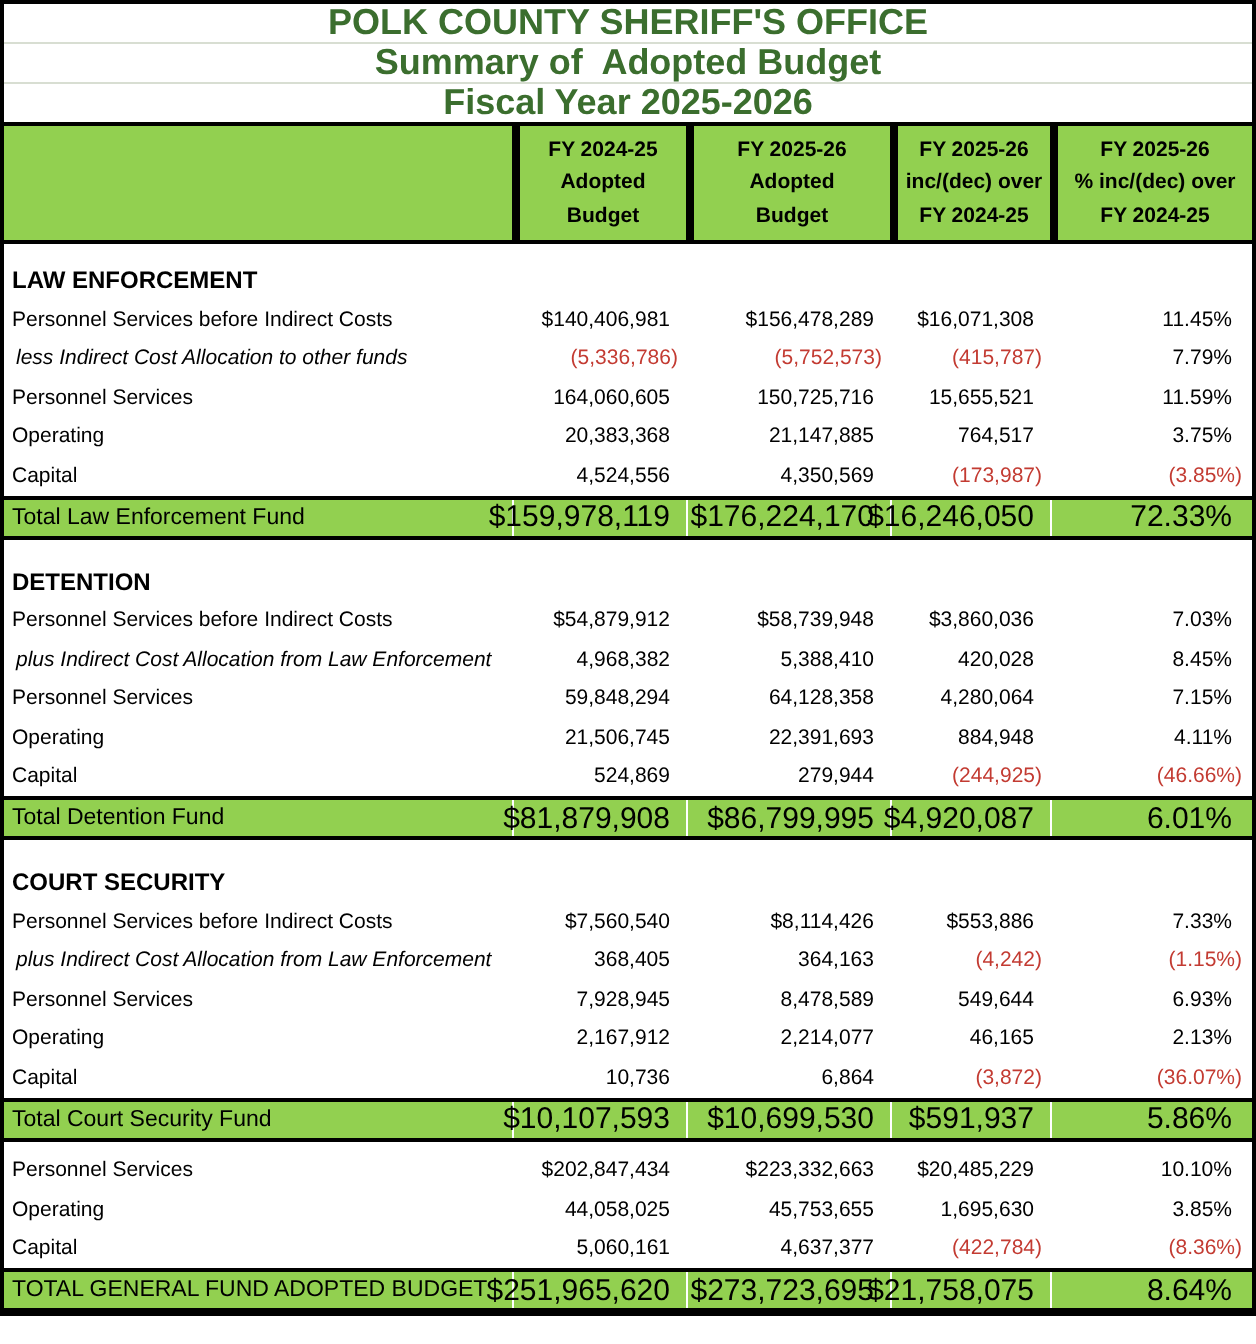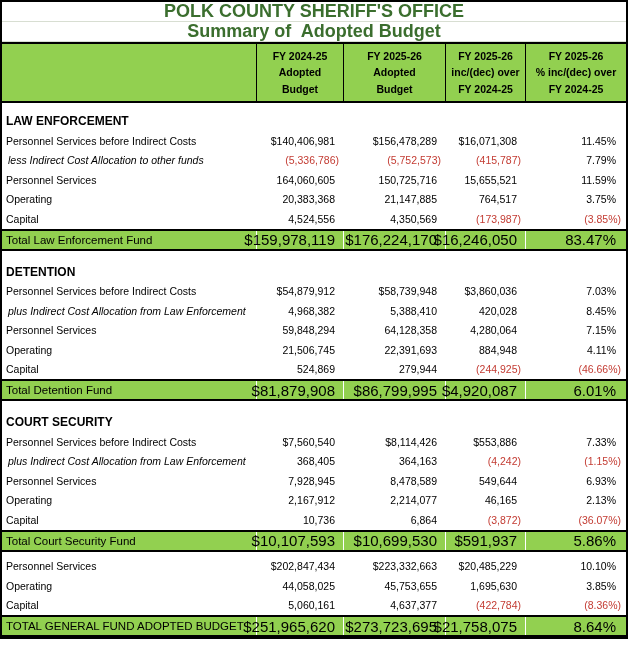--- a/index.html
+++ b/index.html
@@ -34,21 +34,21 @@
     border-top:2px solid #000;
     border-bottom:2px solid #000;
     height:57px;
   }
   .ch-cell {
     box-sizing:border-box;
     display:flex; align-items:center; justify-content:center;
     text-align:center;
     font-weight:bold; font-size:10.5px; line-height:1.55;
     white-space:pre-line;
-    border-left:1px solid #000000;
+    border-left:4px solid #000000;
   }
   .ch-cell:first-child { border-left:none; }
 
   
   .gap { height:12px; }
   .gap.gap-first { height:9px; }
   .gap.gap-small { height:5px; }
 
   .section-header {
     font-weight:bold; font-size:12px;
@@ -84,20 +84,21 @@
   .total-row .cell.num.last { padding-right:10px; }
 </style>
 </head>
 <body>
 
 <div class="sheet">
 
   <div class="titles">
     <div class="title-line sep">POLK COUNTY SHERIFF'S OFFICE</div>
     <div class="title-line sep">Summary of  Adopted Budget</div>
+    <div class="title-line">Fiscal Year 2025-2026</div>
   </div>
 
   <div class="colheader grid-row">
     <div class="ch-cell"></div>
     <div class="ch-cell">FY 2024-25
 Adopted
 Budget</div>
     <div class="ch-cell">FY 2025-26
 Adopted
 Budget</div>
@@ -145,21 +146,21 @@
         <div class="num">4,524,556</div>
         <div class="num">4,350,569</div>
         <div class="num neg">(173,987)</div>
         <div class="num last neg">(3.85%)</div>
       </div>
       <div class="grid-row total-row">
         <div class="cell label">Total Law Enforcement Fund</div>
         <div class="cell num">$159,978,119</div>
         <div class="cell num">$176,224,170</div>
         <div class="cell num">$16,246,050</div>
-        <div class="cell num last">83.47%</div>
+        <div class="cell num last">72.33%</div>
       </div>
       <div class="gap"></div>
       <div class="section-header">DETENTION</div>
       <div class="grid-row data-row">
         <div class="label">Personnel Services before Indirect Costs</div>
         <div class="num">$54,879,912</div>
         <div class="num">$58,739,948</div>
         <div class="num">$3,860,036</div>
         <div class="num last">7.03%</div>
       </div>

